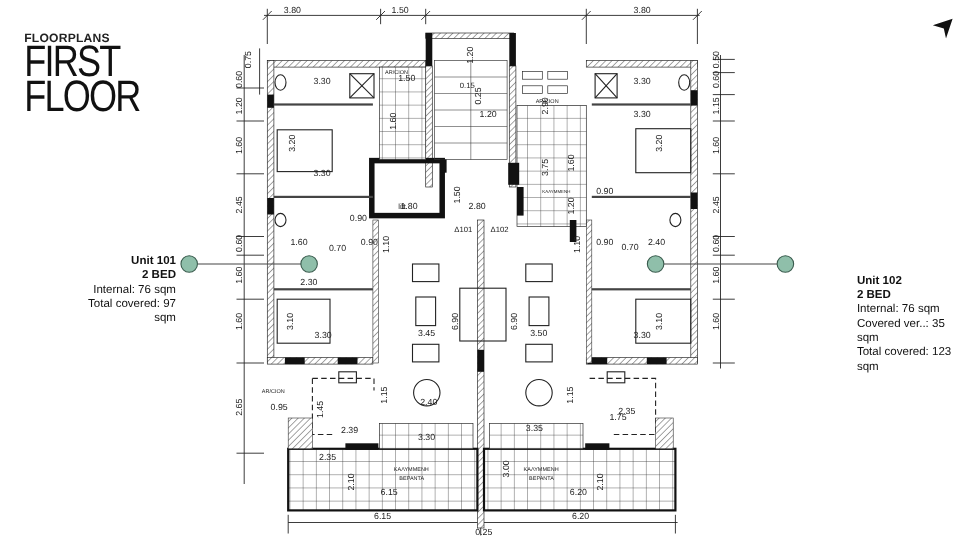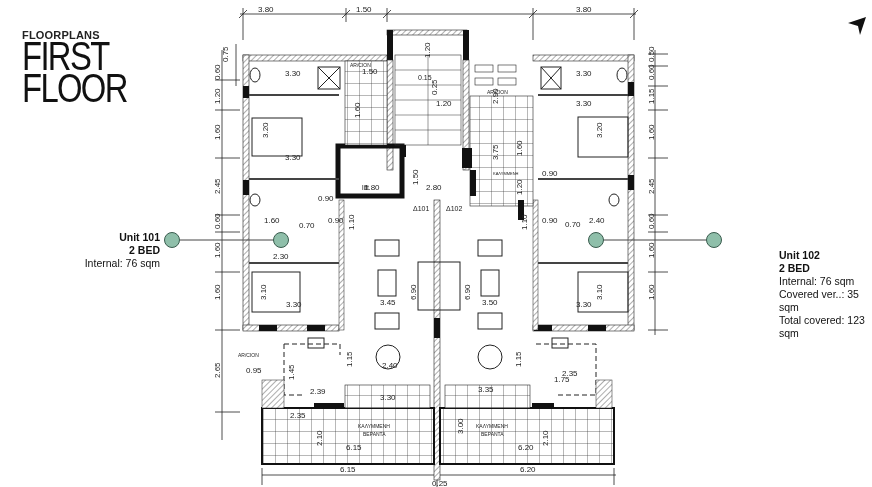--- a/index.html
+++ b/index.html
@@ -300,20 +300,21 @@
   <circle cx="9" cy="9" r="7.5" fill="#8fbfaa" stroke="#3a5c4e" stroke-width="1"></circle>
 </svg>
 <svg style="position:absolute;left:705px;top:231px;" width="18" height="18" class="marker">
   <circle cx="9" cy="9" r="7.5" fill="#8fbfaa" stroke="#3a5c4e" stroke-width="1"></circle>
 </svg>
 
 <div class="unit-info unit-left">
   <div class="u-title">Unit 101</div>
   <div class="u-bed">2 BED</div>
   <div>Internal: 76 sqm</div>
+  <div>Total covered:  97 sqm</div>
 </div>
 
 <div class="unit-info unit-right">
   <div class="u-title">Unit 102</div>
   <div class="u-bed">2 BED</div>
   <div>Internal: 76 sqm</div>
   <div>Covered ver..: 35 sqm</div>
   <div>Total covered: 123 sqm</div>
 </div>
 

